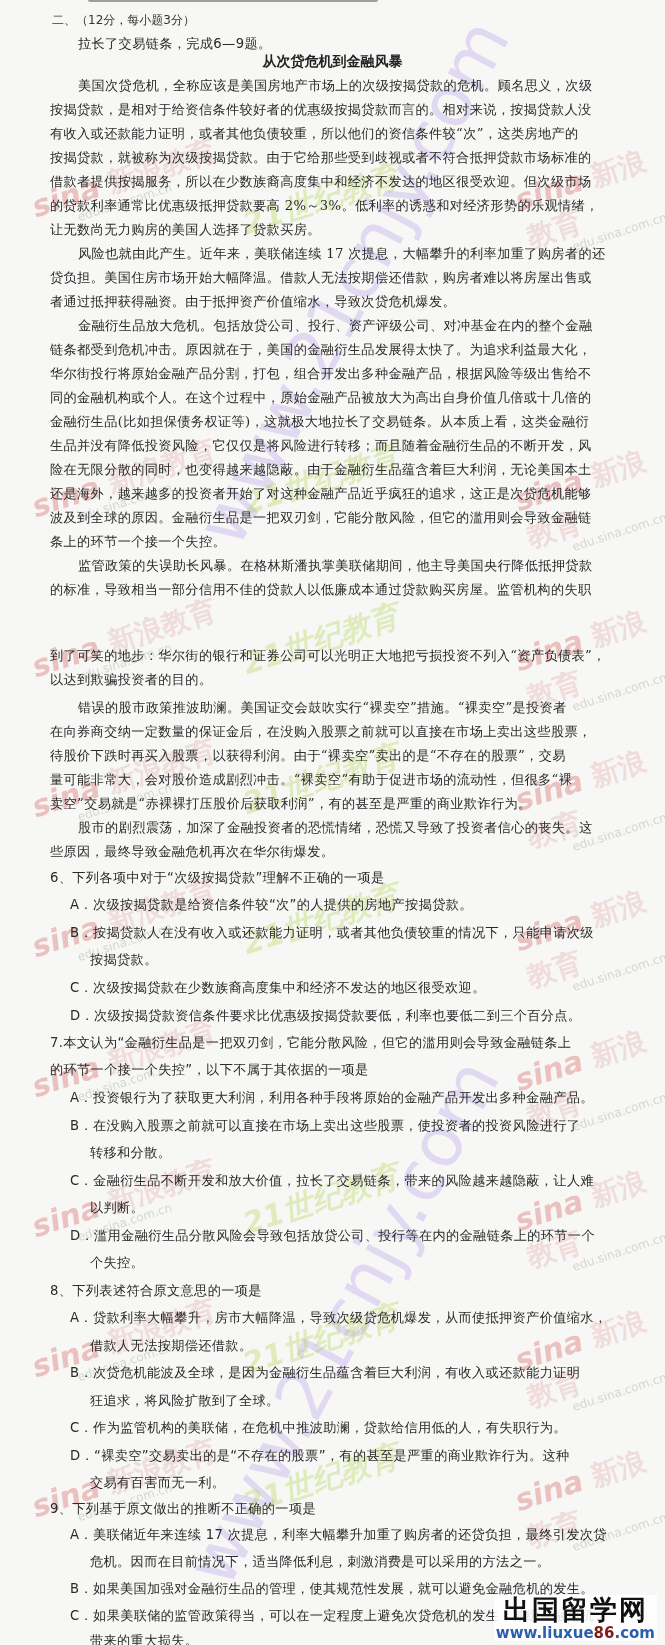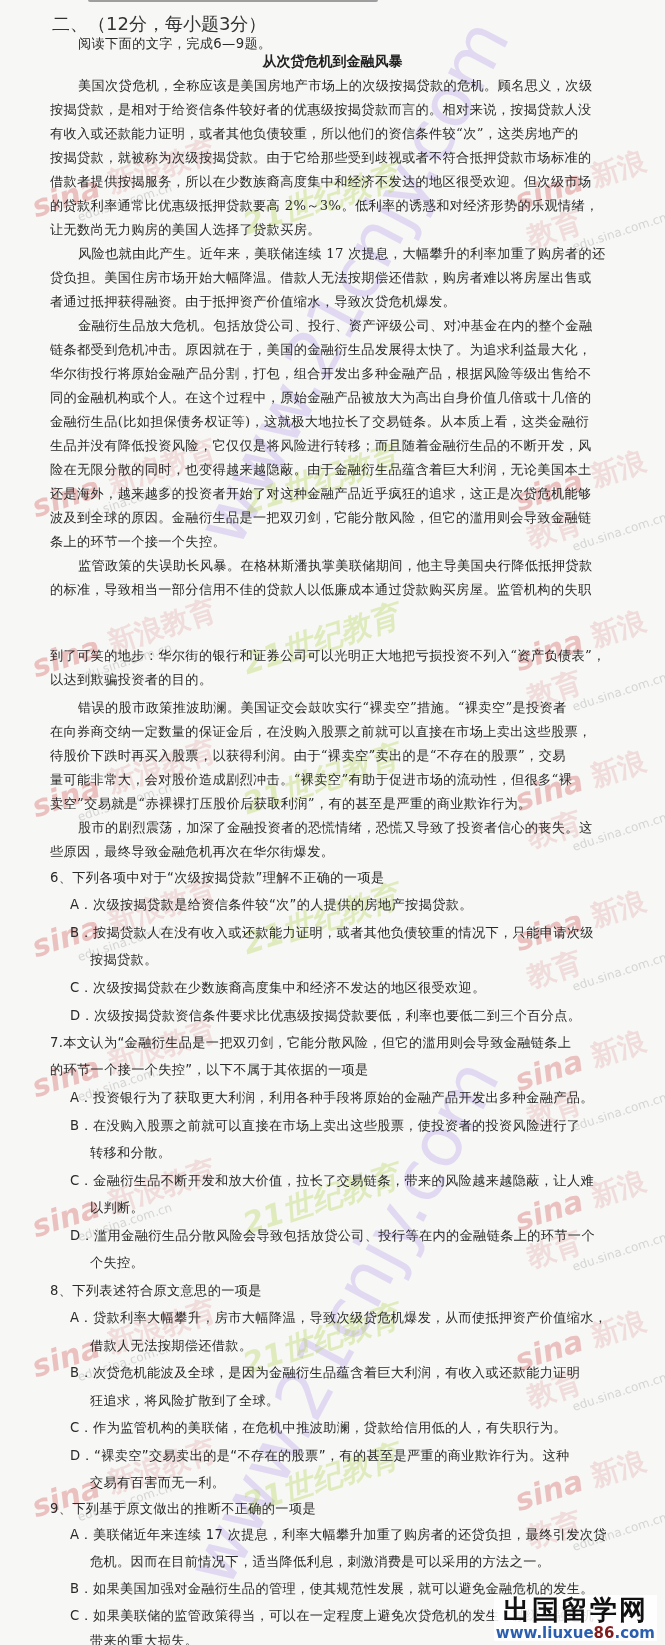--- a/index.html
+++ b/index.html
@@ -14,21 +14,21 @@
   .wm-sina { color: rgba(220,150,150,0.28); font-size: 28px; font-weight: bold; transform: rotate(-18deg); }
   .wm-sina .logo { color: rgba(210,70,70,0.30); font-style: italic; font-size: 30px; }
   .wm-sina .sub { display:block; font-size: 12px; color: rgba(150,150,150,0.35); font-weight: normal; margin-left: 40px; margin-top:-4px;}
   .wm-21 { color: rgba(170,210,60,0.30); font-size: 30px; font-weight: bold; font-style: italic; transform: rotate(-18deg); }
   .wm-url { color: rgba(170,140,230,0.28); font-size: 70px; transform: rotate(-62deg); transform-origin: left top; white-space: nowrap; font-family: "DejaVu Sans", sans-serif; }
 
   .line { position: absolute; left: 50px; font-size: 13.2px; white-space: nowrap; letter-spacing: 0.35px; }
   .ind { left: 78px; }
   .opt { left: 70px; }
   .opt2 { left: 90px; }
-  .sec { position: absolute; left: 52px; top: 12px; font-family: "DejaVu Sans", sans-serif; font-size: 18px; color:#333; }
+  .sec { position: absolute; left: 52px; top: 12px; font-family: "DejaVu Sans", sans-serif; font-size: 12px; color:#333; }
   .topcut { position: absolute; left: 88px; top: -8px; width: 290px; height: 10px; background: #555; opacity: 0.55; border-radius: 2px; }
   .title { position: absolute; left: 0; width: 665px; text-align: center; top: 53px; font-size: 14px; font-weight: bold; color:#222; }
   .brand { position: absolute; right: 8px; bottom: 4px; text-align: center; font-family: "DejaVu Sans", sans-serif; background: rgba(255,255,255,0.85); padding: 0 2px; }
   .brand .cn { font-size: 27px; font-weight: bold; color: #111; letter-spacing: 2px; line-height: 30px; }
   .brand .url { font-size: 15px; font-weight: bold; color: #2a5fb0; line-height: 16px; }
   .brand .url .red { color: #7f1d1d; }
 </style>
 </head>
 <body>
 
@@ -60,21 +60,21 @@
   <div class="wm wm-21" style="left:240px; top:460px;">21世纪教育</div>
   <div class="wm wm-21" style="left:240px; top:620px;">21世纪教育</div>
   <div class="wm wm-21" style="left:240px; top:760px;">21世纪教育</div>
   <div class="wm wm-21" style="left:240px; top:900px;">21世纪教育</div>
   <div class="wm wm-21" style="left:240px; top:1180px;">21世纪教育</div>
   <div class="wm wm-21" style="left:240px; top:1320px;">21世纪教育</div>
   <div class="wm wm-21" style="left:240px; top:1460px;">21世纪教育</div>
 
   <div class="topcut"></div>
   <div class="sec">二、（12分，每小题3分）</div>
-  <div class="line ind" style="top:35px; font-family:'DejaVu Sans',sans-serif;">阅读下面的文字，完成6—9题。</div>
+  <div class="line ind" style="top:35px; font-family:'DejaVu Sans',sans-serif;">拉长了交易链条，完成6—9题。</div>
   <div class="title">从次贷危机到金融风暴</div>
 
   <div class="line ind" style="top:77px;">美国次贷危机，全称应该是美国房地产市场上的次级按揭贷款的危机。顾名思义，次级</div>
   <div class="line" style="top:101px;">按揭贷款，是相对于给资信条件较好者的优惠级按揭贷款而言的。相对来说，按揭贷款人没</div>
   <div class="line" style="top:125px;">有收入或还款能力证明，或者其他负债较重，所以他们的资信条件较“次”，这类房地产的</div>
   <div class="line" style="top:149px;">按揭贷款，就被称为次级按揭贷款。由于它给那些受到歧视或者不符合抵押贷款市场标准的</div>
   <div class="line" style="top:173px;">借款者提供按揭服务，所以在少数族裔高度集中和经济不发达的地区很受欢迎。但次级市场</div>
   <div class="line" style="top:197px;text-align:right;">的贷款利率通常比优惠级抵押贷款要高 2%～3%。低利率的诱惑和对经济形势的乐观情绪，</div>
   <div class="line" style="top:221px;">让无数尚无力购房的美国人选择了贷款买房。</div>
   <div class="line ind" style="top:245px;">风险也就由此产生。近年来，美联储连续 17 次提息，大幅攀升的利率加重了购房者的还</div>

